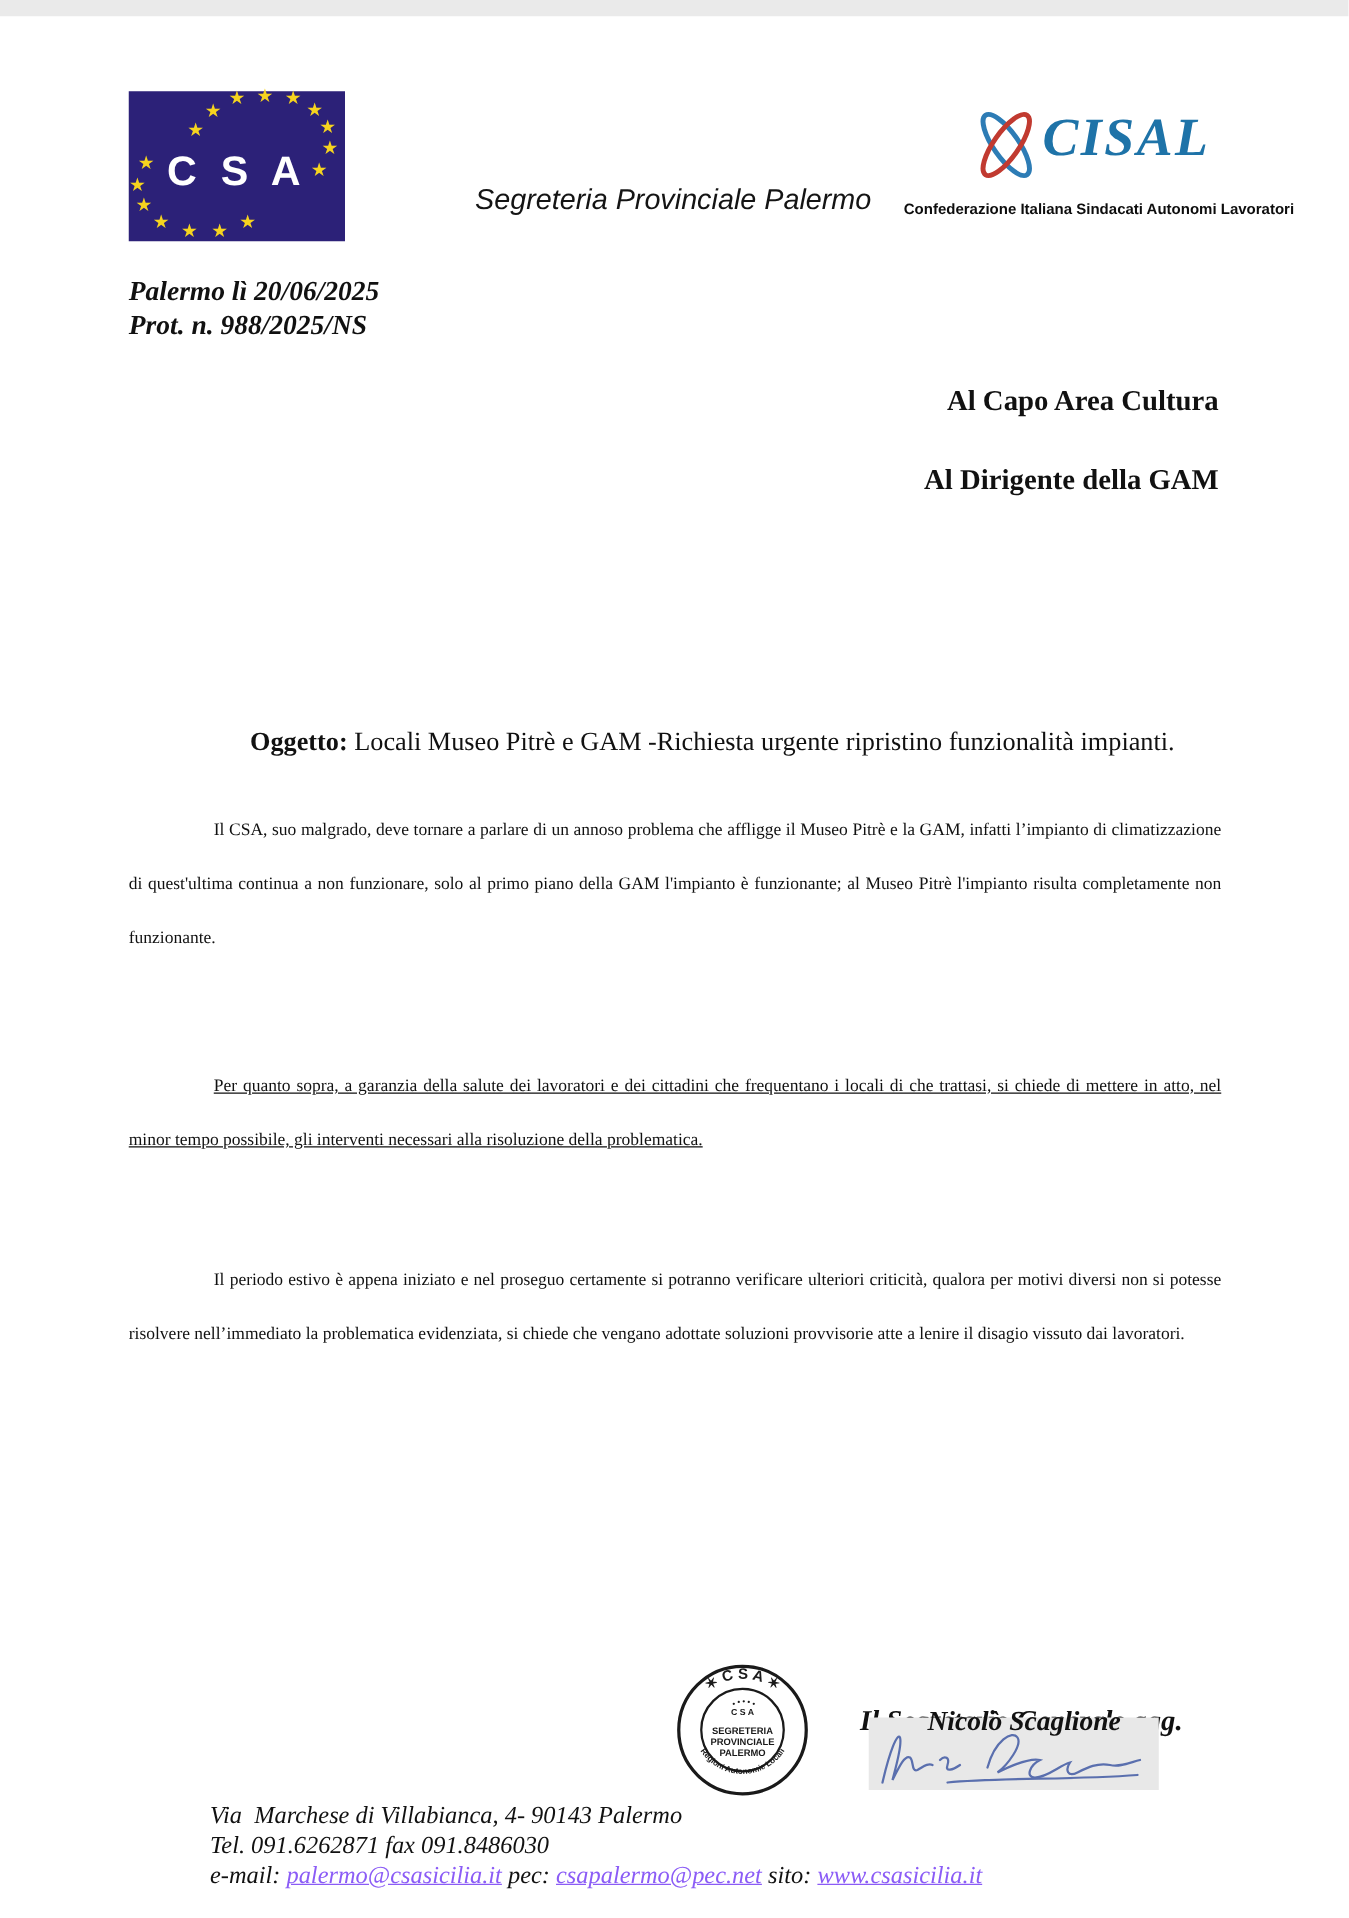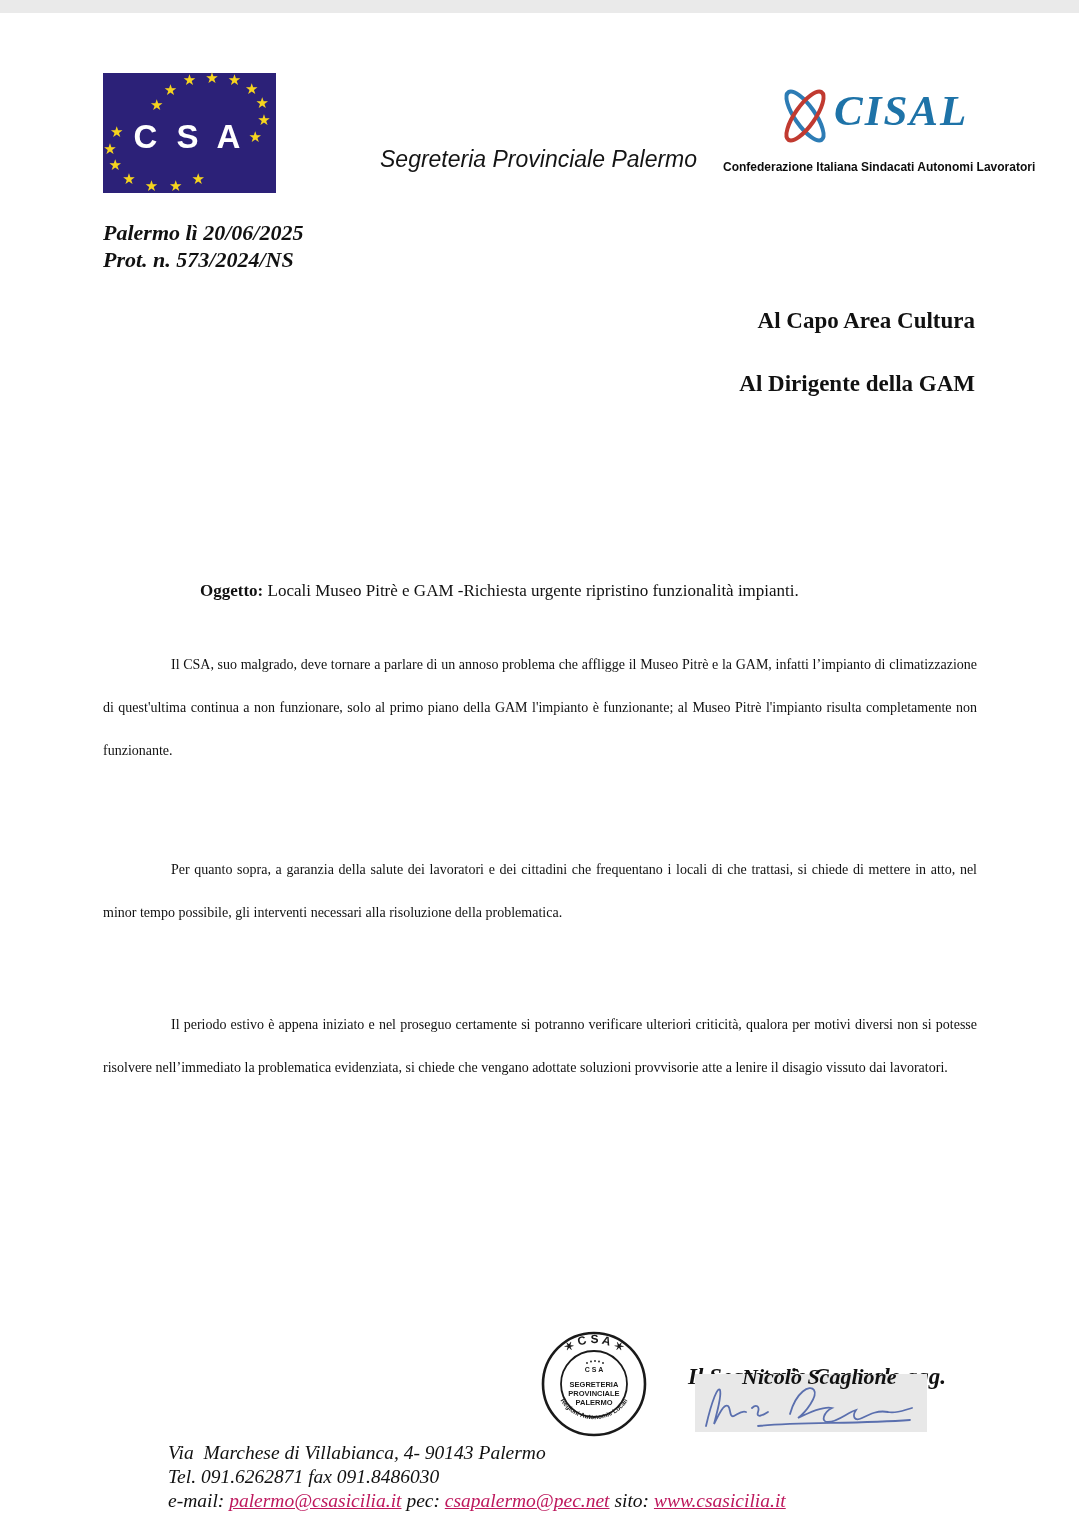--- a/index.html
+++ b/index.html
@@ -25,40 +25,40 @@
   .cisal-sub{position:absolute;left:723px;top:160px;width:290px;
              font-family:"Liberation Sans",sans-serif;font-weight:bold;font-size:12px;
              color:#0d0d0d;white-space:nowrap;}
 
   .meta-date{position:absolute;left:103px;top:220px;font-weight:bold;font-style:italic;font-size:22px;}
   .meta-prot{position:absolute;left:103px;top:247px;font-weight:bold;font-style:italic;font-size:22px;}
 
   .recipient{position:absolute;right:104px;font-weight:bold;font-size:23px;white-space:nowrap;}
   .r0{top:308px;} .r1{top:371px;} .r2{top:441px;}
 
-  .subject{position:absolute;left:103px;top:581px;width:880px;font-size:17px;padding-left:97px;
+  .subject{position:absolute;left:103px;top:581px;width:880px;font-size:21px;padding-left:97px;
            box-sizing:border-box;}
   .subject b{font-weight:bold;}
 
   .para{position:absolute;left:103px;width:874px;font-size:14px;line-height:43px;
         text-align:justify;text-indent:68px;margin:0;}
-  .p1{top:643px;} .p2{top:848px;} .p3{top:1003px;}
+  .p1{top:643px;} .p2{top:848px;text-decoration:underline;} .p3{top:1003px;}
   .closing{position:absolute;left:103px;top:1198px;width:874px;font-size:21.5px;
            text-indent:68px;margin:0;}
 
   .sig-role{position:absolute;left:688px;top:1320px;font-weight:bold;font-style:italic;font-size:23px;margin-top:44px;}
   .stamp{position:absolute;left:540px;top:1330px;}
   .sig-box{position:absolute;left:695px;top:1374px;width:232px;height:58px;background:#e8e8e8;}
   .sig-name{position:absolute;left:742px;top:1364px;font-weight:bold;font-style:italic;
             font-size:22px;z-index:2;white-space:nowrap;}
   .sig-script{position:absolute;left:698px;top:1378px;z-index:3;}
 
   .footer{position:absolute;left:168px;top:1441px;font-style:italic;font-size:19.5px;
           line-height:24px;white-space:pre-wrap;}
-  .footer a{color:#be185d;}
+  .footer a{color:#8b5cf6;}
   .footer .lbl{color:#111;text-decoration:none;}
 </style>
 </head>
 <body>
 
 <div class="page">
   <div class="top-strip"></div>
 
   <div class="csa-logo">
     <span class="star" style="left:31%;top:27%">★</span>
@@ -83,21 +83,21 @@
   <div class="seg-title">Segreteria Provinciale Palermo</div>
 
   <svg class="cisal-atom" width="64" height="64" viewBox="0 0 64 64">
     <ellipse cx="32" cy="32" rx="29" ry="10" fill="none" stroke="#2d7cb5" stroke-width="4" transform="rotate(55 32 32)"></ellipse>
     <ellipse cx="32" cy="32" rx="29" ry="10" fill="none" stroke="#c13a30" stroke-width="4" transform="rotate(-55 32 32)"></ellipse>
   </svg>
   <div class="cisal-word">CISAL</div>
   <div class="cisal-sub">Confederazione Italiana Sindacati Autonomi Lavoratori</div>
 
   <div class="meta-date">Palermo lì 20/06/2025</div>
-  <div class="meta-prot">Prot. n. 573/2024/NS</div>
+  <div class="meta-prot">Prot. n. 988/2025/NS</div>
 
   <div class="recipient r0">Al Capo Area Cultura</div>
   <div class="recipient r1">Al Dirigente della GAM</div>
 
   <div class="subject"><b>Oggetto:</b><span> Locali Museo Pitrè e GAM -Richiesta urgente ripristino funzionalità impianti.</span></div>
 
   <p class="para p1">Il CSA, suo malgrado, deve tornare a parlare di un annoso problema che affligge il Museo Pitrè e la GAM, infatti l’impianto di climatizzazione di quest'ultima continua a non funzionare, solo al primo piano della GAM l'impianto è funzionante; al Museo Pitrè l'impianto risulta completamente non funzionante.</p>
   <p class="para p2">Per quanto sopra, a garanzia della salute dei lavoratori e dei cittadini che frequentano i locali di che trattasi, si chiede di mettere in atto, nel minor tempo possibile, gli interventi necessari alla risoluzione della problematica.</p>
   <p class="para p3">Il periodo estivo è appena iniziato e nel proseguo certamente si potranno verificare ulteriori criticità, qualora per motivi diversi non si potesse risolvere nell’immediato la problematica evidenziata, si chiede che vengano adottate soluzioni provvisorie atte a lenire il disagio vissuto dai lavoratori.</p>
 

